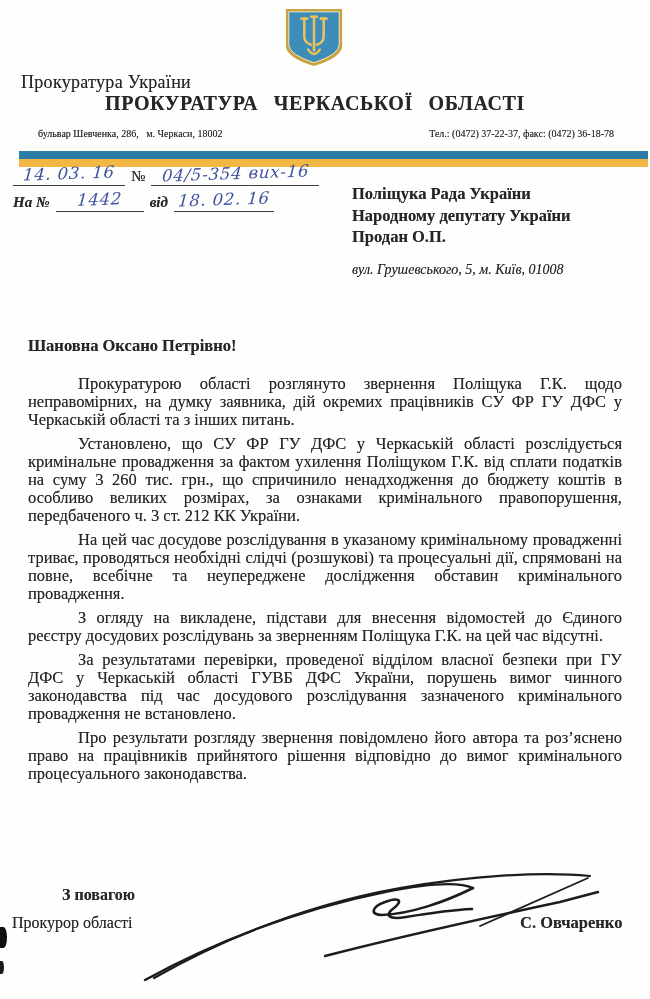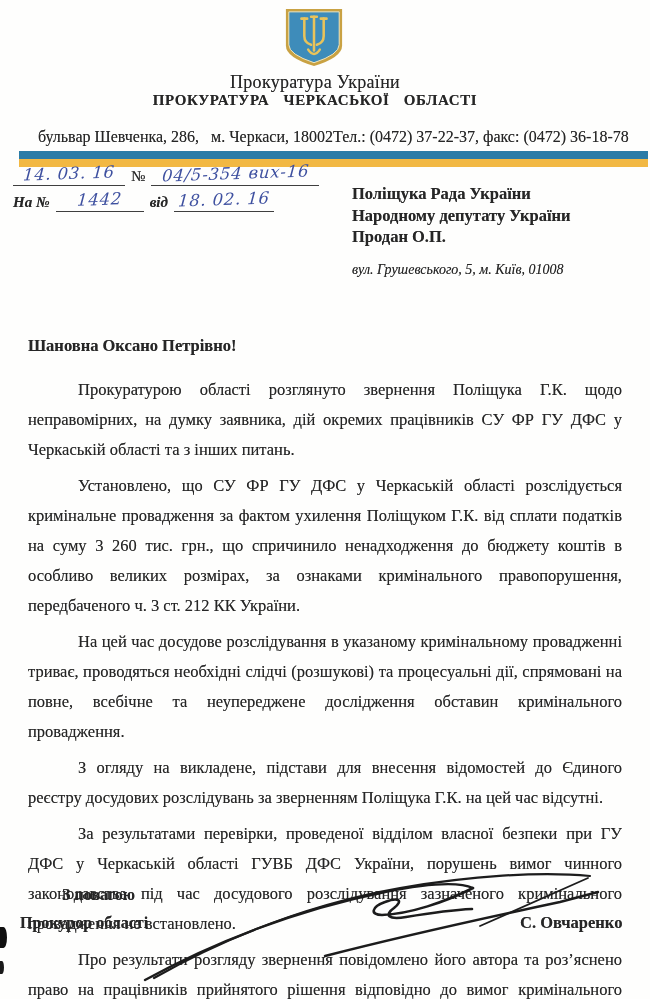--- a/index.html
+++ b/index.html
@@ -11,31 +11,31 @@
     overflow: hidden;
     font-family: "Liberation Serif", serif;
     color: #262626;
     text-shadow: 0 0 .5px rgba(45,45,45,.55);
   }
 
   
   .emblem { position: absolute; left: 283px; top: 7px; width: 62px; height: 62px; }
   .org-parent {
     position: absolute; top: 72px; left: 0; width: 630px;
-    text-align: center; font-size: 18px; letter-spacing: .3px;
+    font-size: 18px; letter-spacing: .3px; padding-left: 21px;
   }
   .org-title {
     position: absolute; top: 92px; left: 0; width: 630px;
-    text-align: center; font-size: 15px; font-weight: bold;
+    text-align: center; font-size: 20px; font-weight: bold;
     letter-spacing: .6px; word-spacing: 10px; white-space: nowrap;
   }
   .address-row {
     position: absolute; top: 128px; left: 38px; right: 36px;
     display: flex; justify-content: space-between;
-    font-size: 16px; white-space: pre;
+    font-size: 10px; white-space: pre;
   }
 
   
   .band { position: absolute; left: 19px; right: 2px; top: 151px; height: 16px; }
   .band .blue   { height: 8px; background: #2b7ca7; }
   .band .yellow { height: 8px; background: #f2b843; }
 
   
   .ref { position: absolute; left: 13px; top: 164px; width: 320px; font-size: 15px; }
   .ref-row { display: flex; align-items: flex-end; margin-bottom: 4px; }
@@ -60,27 +60,27 @@
   .addressee .b { font-weight: bold; font-size: 16.5px; }
   .addressee .i { font-style: italic; font-size: 14px; margin-top: 11px; }
 
   
   .body-block { position: absolute; left: 28px; top: 336px; width: 594px; }
   .salutation {
     font-weight: bold; font-size: 16.5px;
     margin: 0 0 19px 0;
   }
   .body-block p {
-    margin: 0 0 6px 0; font-size: 16.5px; line-height: 30px;
+    margin: 0 0 6px 0; font-size: 16.5px; line-height: 18px;
     text-align: justify; text-indent: 50px;
   }
 
   
   .sig-closing  { position: absolute; left: 62px; top: 886px; font-weight: bold; font-size: 16px; }
-  .sig-position { position: absolute; left: 20px; top: 914px; font-weight: bold; font-size: 16px; text-align: right; }
+  .sig-position { position: absolute; left: 12px; top: 914px; font-weight: normal; font-size: 16px; text-align: right; }
   .sig-name     { position: absolute; left: 520px; top: 913px; font-weight: bold; font-size: 16.5px; }
   .sig-scribble { position: absolute; left: 130px; top: 862px; width: 520px; height: 132px; }
 
   
   .edge-blob-1 { position: absolute; left: 0; top: 927px; width: 7px; height: 21px;
                  background: #101010; border-radius: 0 70% 70% 0; }
   .edge-blob-2 { position: absolute; left: 0; top: 961px; width: 4px; height: 13px;
                  background: #1a1a1a; border-radius: 0 70% 70% 0; }
 </style>
 </head>

